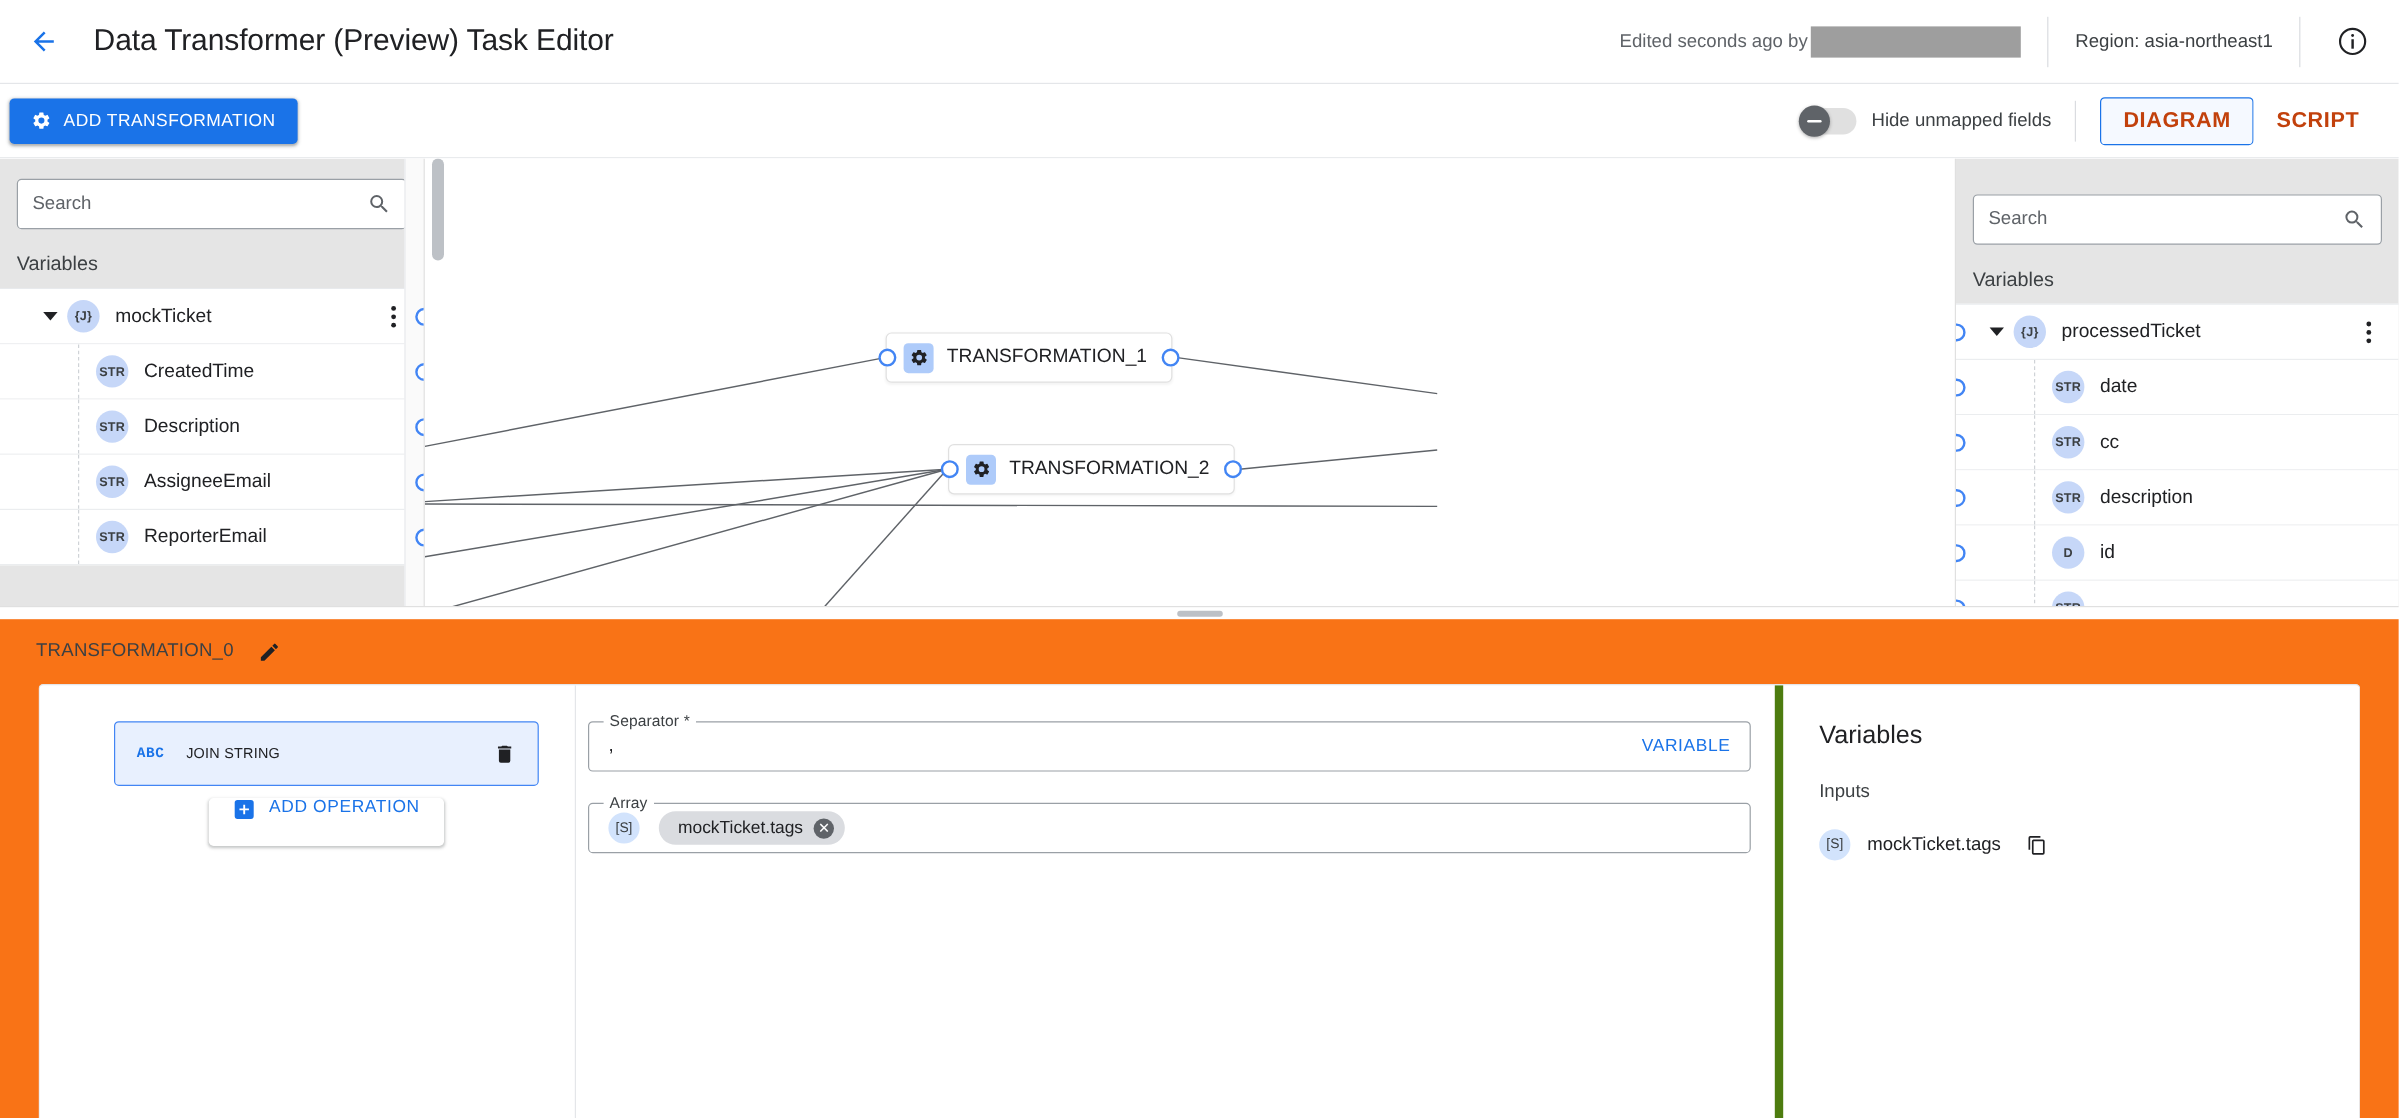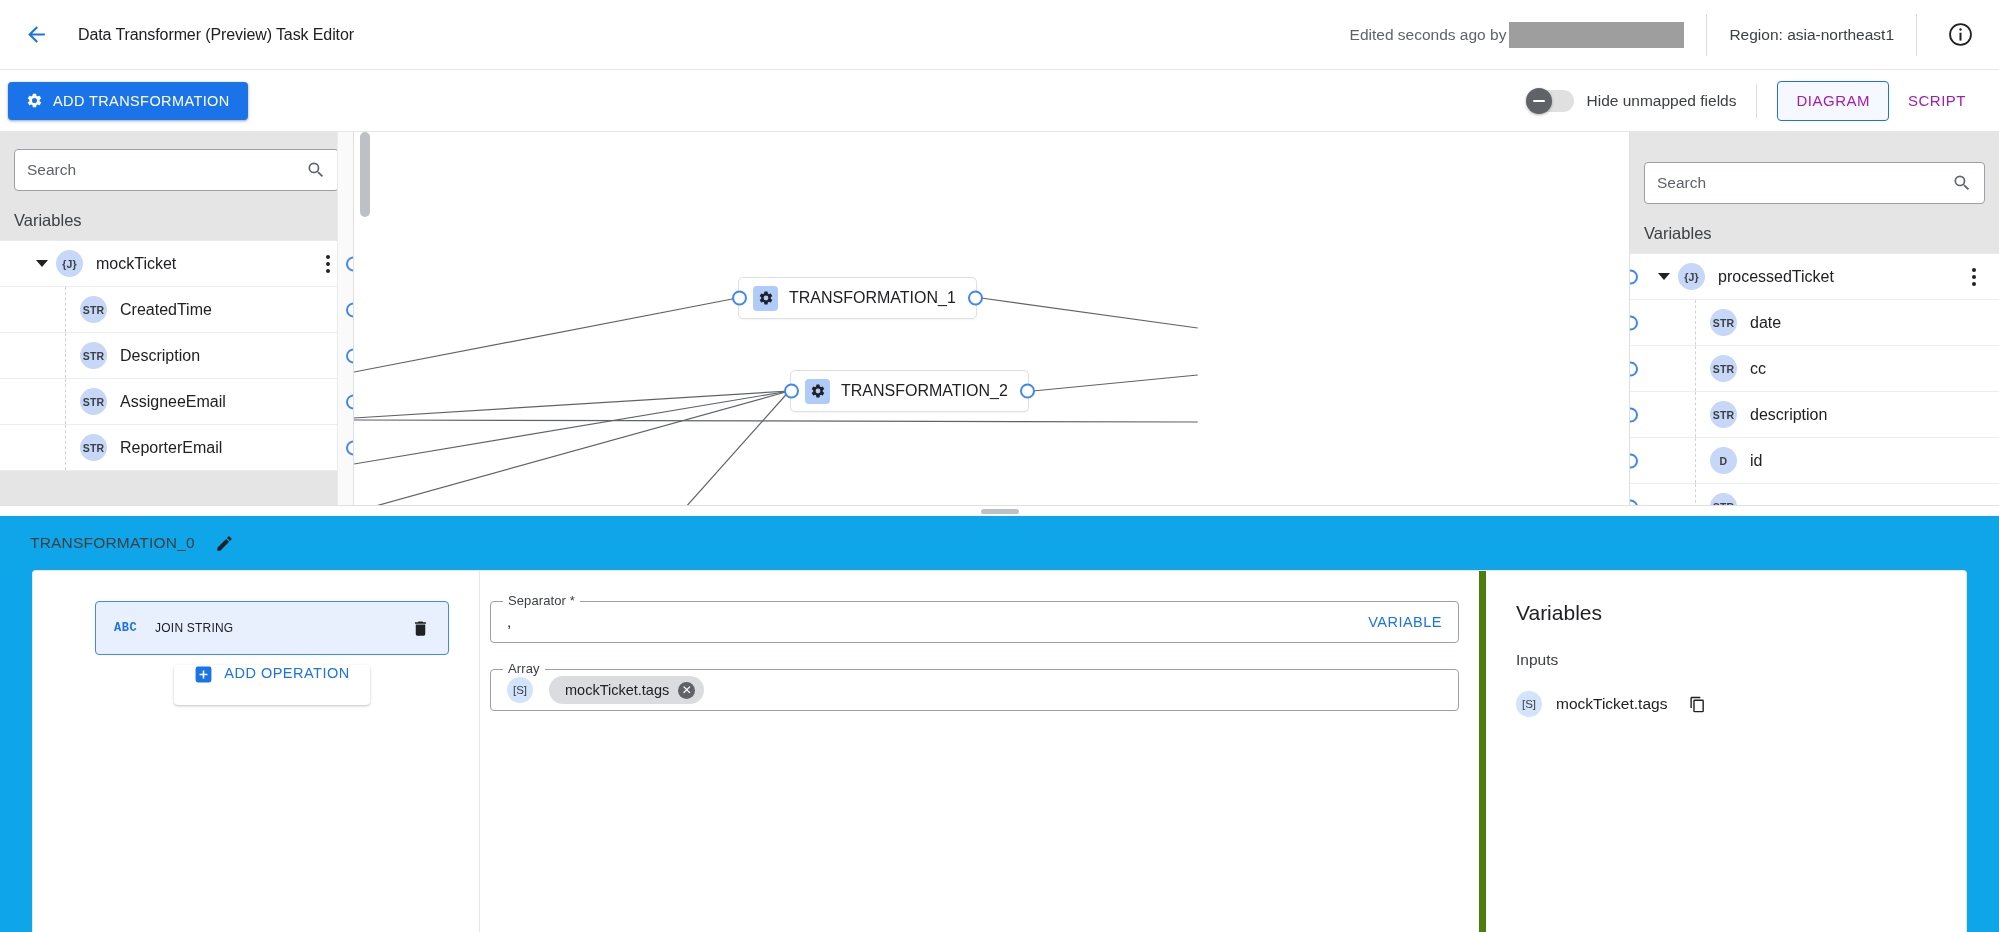--- a/index.html
+++ b/index.html
@@ -19,21 +19,21 @@
     background: #fff;
     border-bottom: 1px solid #e4e6e9;
     position: relative;
   }
   .back-btn {
     width: 44px; height: 44px; margin-left: 14px;
     display: flex; align-items: center; justify-content: center;
     border-radius: 50%; cursor: pointer;
   }
   .page-title {
-    font-size: 16px; font-weight: 400; color: #202124;
+    font-size: 25px; font-weight: 400; color: #202124;
     margin-left: 20px; letter-spacing: -0.1px;
   }
   .topbar-right {
     margin-left: auto; display: flex; align-items: center; height: 100%;
   }
   .edited-text {
     font-size: 15.5px; color: #5f6368; white-space: nowrap;
     display: flex; align-items: center;
   }
   .redaction {
@@ -81,22 +81,22 @@
   }
   .toggle .knob::after {
     content: ""; width: 12px; height: 2px; background: #fff; border-radius: 1px;
   }
   .toggle-label { font-size: 15.5px; color: #3c4043; white-space: nowrap; }
   .seg-divider { width: 1px; height: 34px; background: #dadce0; margin: 0 20px; }
   .segmented { display: flex; }
   .seg-btn {
     height: 40px; padding: 0 18px;
     display: flex; align-items: center; justify-content: center;
-    font-size: 15px; font-weight: 400; letter-spacing: .5px;
-    color: #a21caf; background: #fff; cursor: pointer;
+    font-size: 18px; font-weight: 700; letter-spacing: .5px;
+    color: #c2410c; background: #fff; cursor: pointer;
     border: 1px solid transparent;
   }
   .seg-btn.active {
     border: 1px solid #1a73e8; border-radius: 4px;
     background: #f5f9ff;
   }
   .seg-btn:last-child { margin-right: 14px; }
 
   
   .workarea {
@@ -212,21 +212,21 @@
   
   .splitter {
     height: 11px; flex: 0 0 11px; background: #fff;
     display: flex; align-items: center; justify-content: center;
     border-top: 1px solid #e0e0e0; cursor: ns-resize; position: relative;
   }
   .splitter .grip { width: 38px; height: 5px; border-radius: 3px; background: #bdc1c6; }
 
   
   .bottom {
-    flex: 1; background: #0ea5e9; display: flex; flex-direction: column;
+    flex: 1; background: #f97316; display: flex; flex-direction: column;
     overflow: hidden; position: relative;
   }
   .bottom-head {
     height: 54px; flex: 0 0 54px; display: flex; align-items: center; padding-left: 30px;
   }
   .bottom-title { font-size: 15.5px; color: #3c4043; letter-spacing: .2px; }
   .edit-pencil { margin-left: 20px; cursor: pointer; display: flex; align-items: center; }
   .bottom-cols {
     flex: 1; display: flex; margin: 0 32px; border: 1px solid #e4e6e9;
     border-bottom: none; border-radius: 4px 4px 0 0; overflow: hidden; background: #fff;

